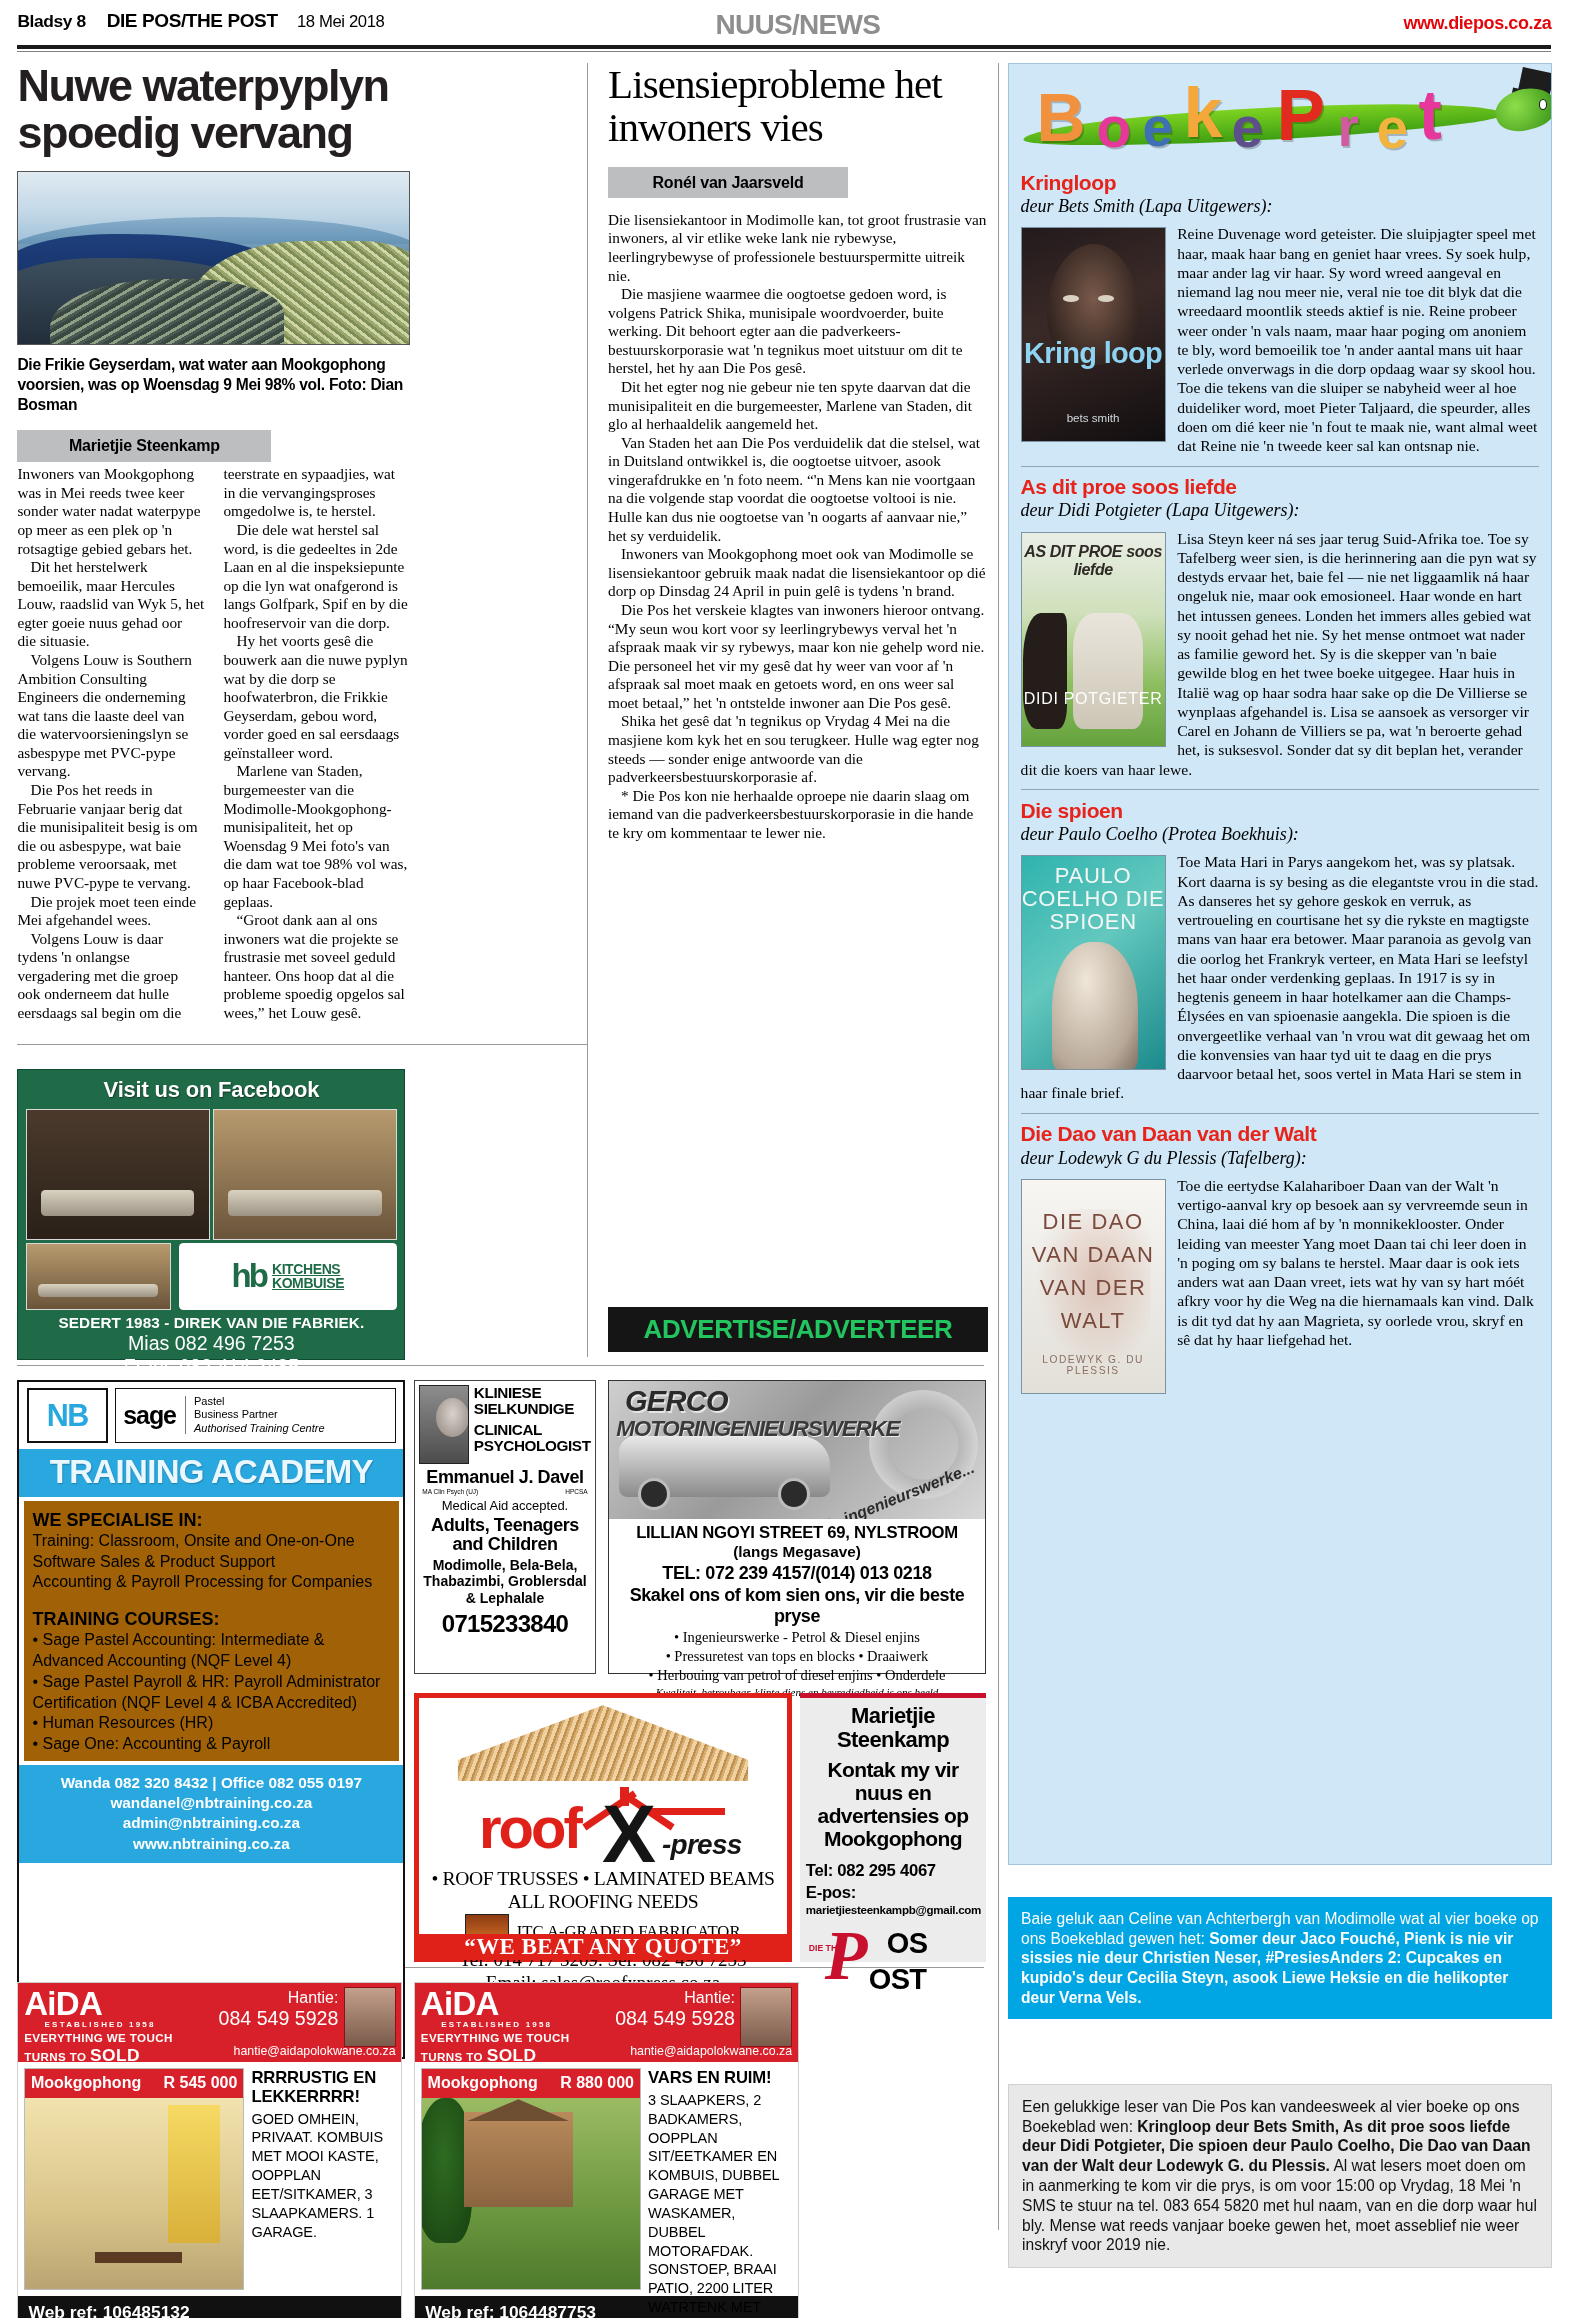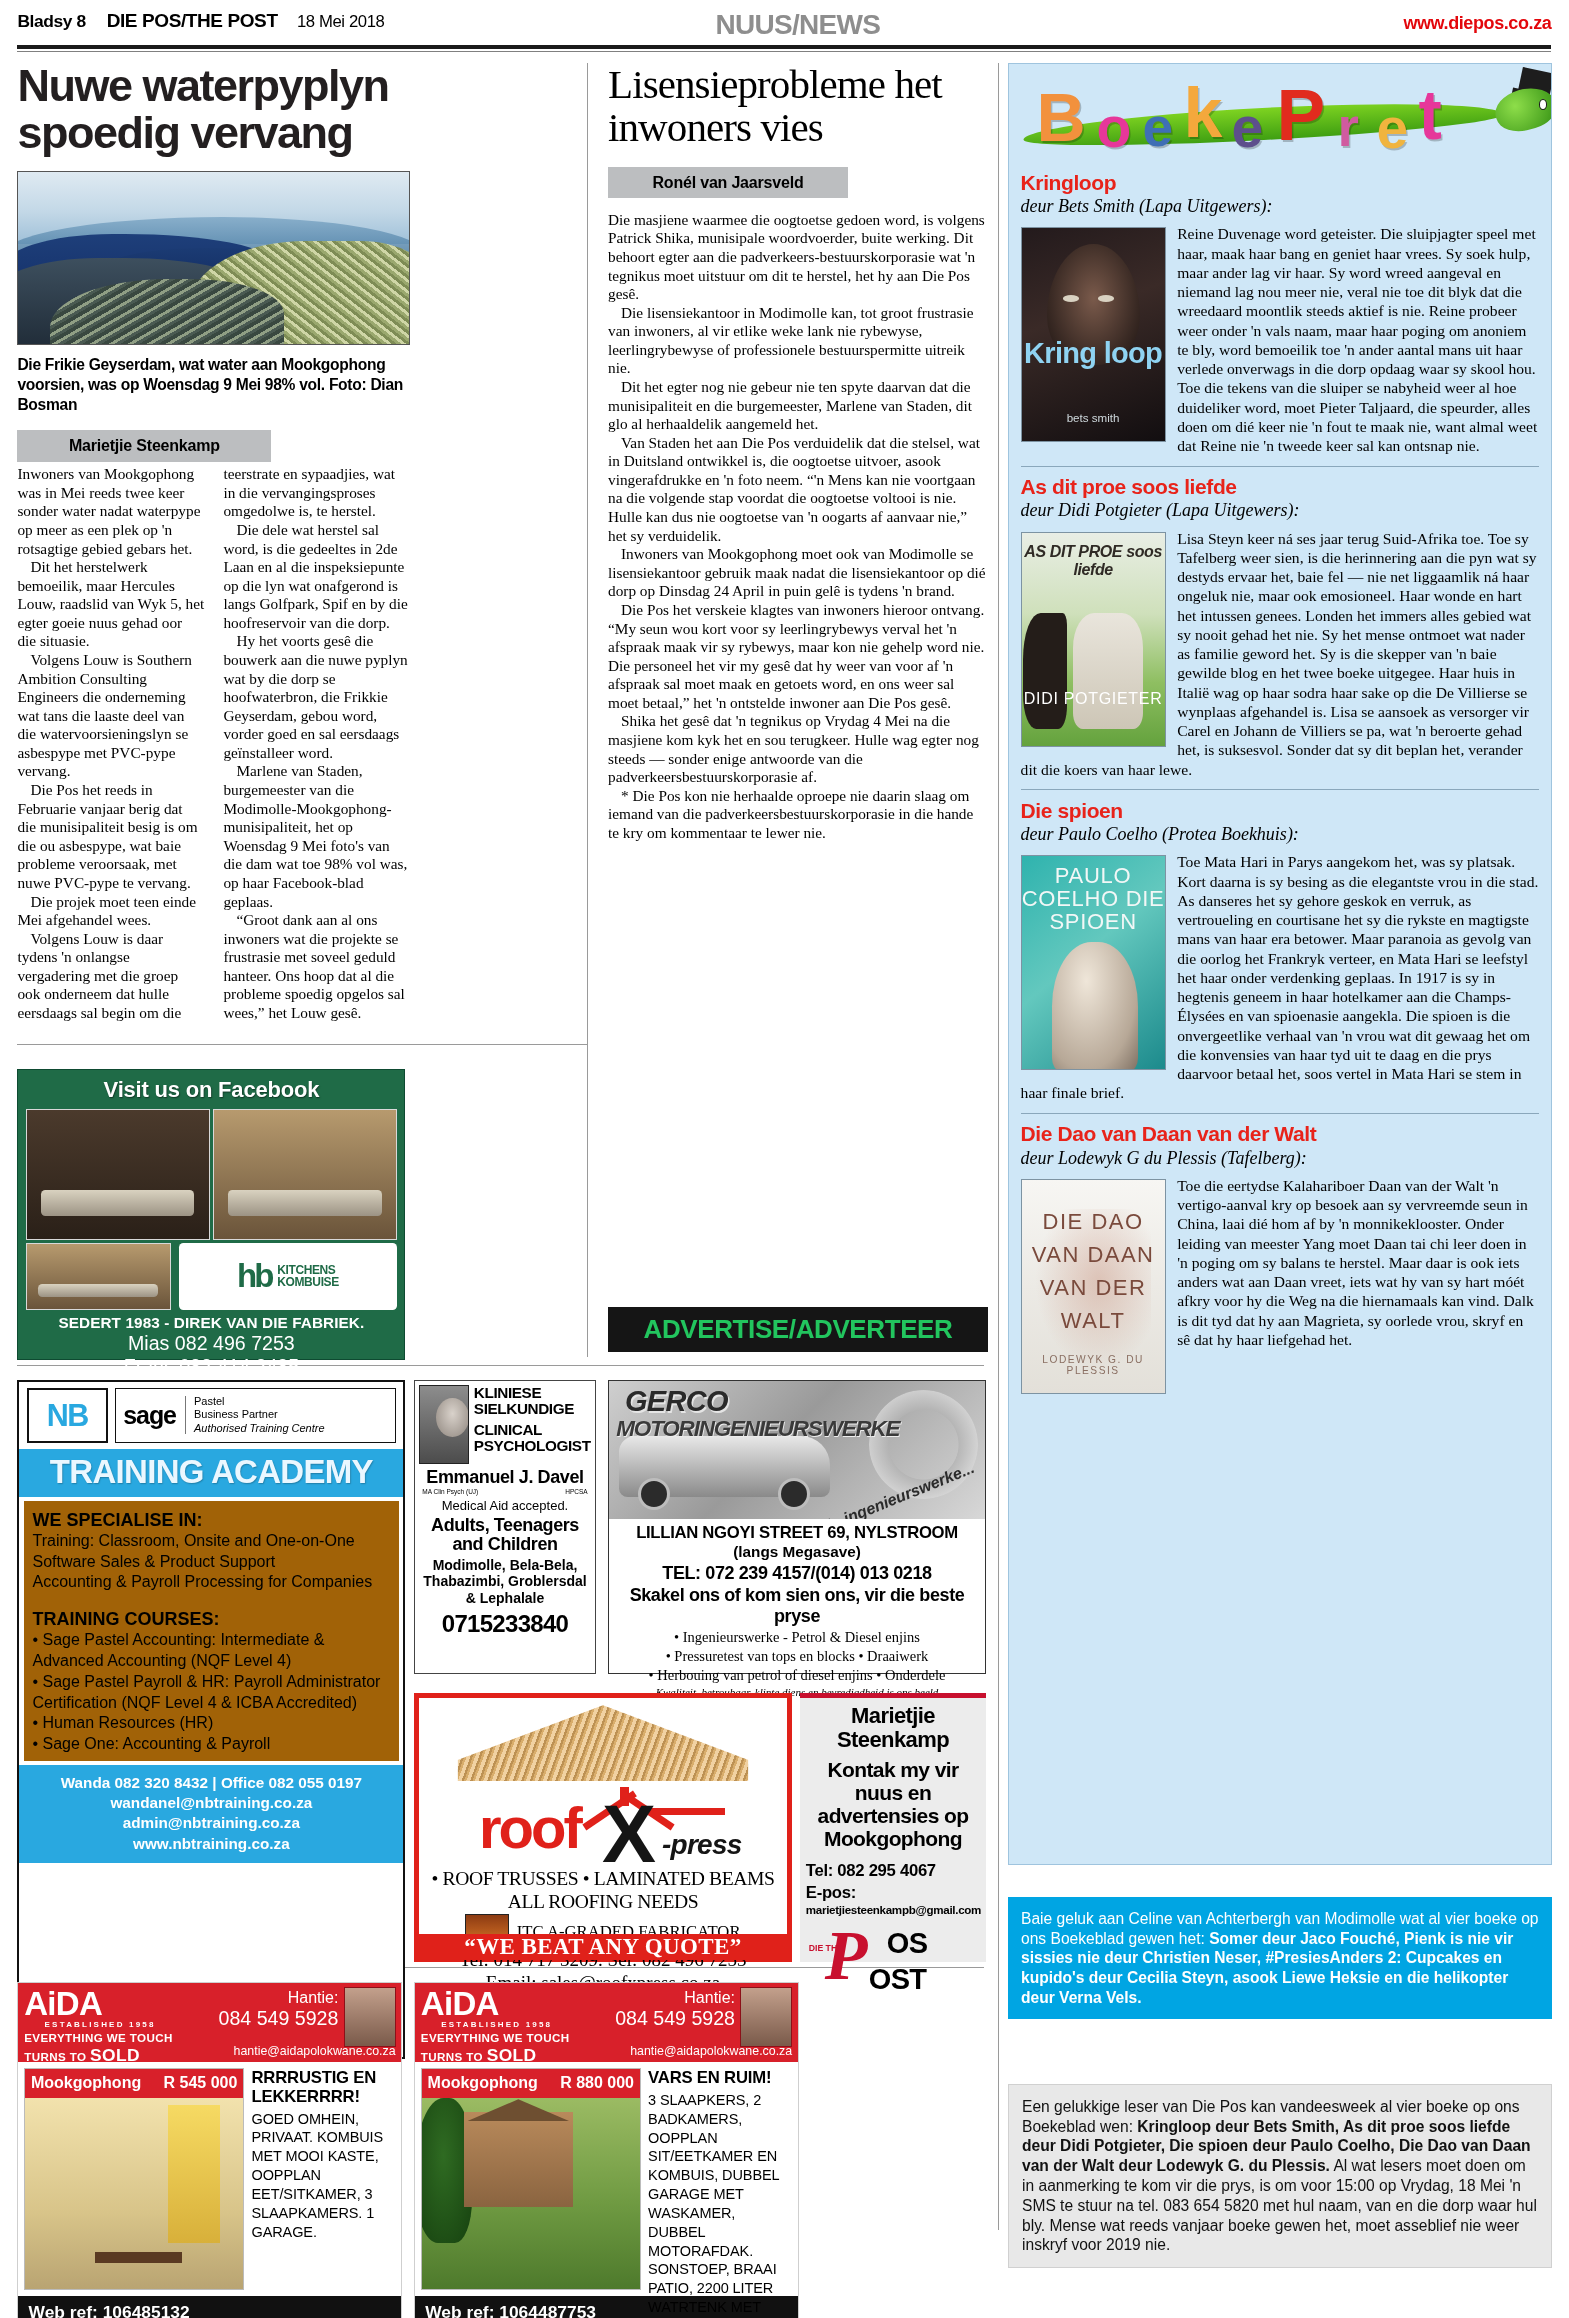--- a/index.html
+++ b/index.html
@@ -142,22 +142,22 @@
           position:relative; overflow:hidden; }
   .kimg.k2 { background:linear-gradient(#b79a6e,#6a543a); }
   .kimg .counter { position:absolute; left:8%; bottom:18%; width:84%; height:20%;
                    background:linear-gradient(#d9d2c0,#9c9384); border-radius:4.4px; }
   .ad-hb .row2 { margin-top:2.9px; height:67px; display:flex; gap:8px; align-items:stretch; }
   .ad-hb .row2 .kimg { flex:0 0 145px; }
   .hb-logo { flex:1; background:#fff; border-radius:4.4px; display:flex; align-items:center;
              justify-content:center; gap:5.8px; }
   .hb-mark { font-family:"Liberation Sans", sans-serif; font-weight:bold; font-size:33px; color:#1f6b47;
              letter-spacing:-2.9px; }
-  .hb-words { font-family:"Liberation Sans", sans-serif; font-weight:bold; font-size:12px;
-              color:#1f6b47; line-height:1.0; letter-spacing:-0.4px; }
+  .hb-words { font-family:"Liberation Sans", sans-serif; font-weight:bold; font-size:14px;
+              color:#1f6b47; line-height:1.0; letter-spacing:-0.4px;text-decoration:underline; }
   .ad-hb .since { margin-top:4.4px; text-align:center; color:#fff; font-family:"Liberation Sans", sans-serif;
                   font-weight:bold; font-size:15.3px; letter-spacing:0.1px; }
   .ad-hb .phone { text-align:center; color:#fff; font-family:"Liberation Sans", sans-serif;
                   font-size:19.6px; line-height:1.15; }
 
   
   .ad-nb { left:17.4px; top:1380px; width:388px; height:679px; background:#ffffff; border:2.2px solid #111; }
   .nb-top { display:flex; align-items:center; gap:7.3px; padding:5.8px 7.3px; }
   .nb-logo { width:81px; height:55px; border:2.2px solid #111; display:flex; align-items:center;
              justify-content:center; font-family:"Liberation Sans", sans-serif; font-weight:bold;
@@ -373,22 +373,22 @@
     <p>“Groot dank aan al ons inwoners wat die projekte se frustrasie met soveel geduld hanteer. Ons hoop dat al die probleme spoedig opgelos sal wees,” het Louw gesê.</p>
   </div>
 </div>
 
 <div class="a2">
   <h1>Lisensieprobleme het inwoners vies</h1>
   <div class="byline-bar">
     <span>Ronél  van Jaarsveld</span>
   </div>
   <div class="a2-body">
+    <p>Die lisensiekantoor in Modimolle kan, tot groot frustrasie van inwoners, al vir etlike weke lank nie rybewyse, leerlingrybewyse of professionele bestuurspermitte uitreik nie.</p>
     <p>Die masjiene waarmee die oogtoetse gedoen word, is volgens Patrick Shika, munisipale woordvoerder, buite werking. Dit behoort egter aan die padverkeers-bestuurskorporasie wat 'n tegnikus moet uitstuur om dit te herstel, het hy aan Die Pos gesê.</p>
-    <p>Die lisensiekantoor in Modimolle kan, tot groot frustrasie van inwoners, al vir etlike weke lank nie rybewyse, leerlingrybewyse of professionele bestuurspermitte uitreik nie.</p>
     <p>Dit het egter nog nie gebeur nie ten spyte daarvan dat die munisipaliteit en die burgemeester, Marlene van Staden, dit glo al herhaaldelik aangemeld het.</p>
     <p>Van Staden het aan Die Pos verduidelik dat die stelsel, wat in Duitsland ontwikkel is, die oogtoetse uitvoer, asook vingerafdrukke en 'n foto neem. “'n Mens kan nie voortgaan na die volgende stap voordat die oogtoetse voltooi is nie. Hulle kan dus nie oogtoetse van 'n oogarts af aanvaar nie,” het sy verduidelik.</p>
     <p>Inwoners van Mookgophong moet ook van Modimolle se lisensiekantoor gebruik maak nadat die lisensiekantoor op dié dorp op Dinsdag 24 April in puin gelê is tydens 'n brand.</p>
     <p>Die Pos het verskeie klagtes van inwoners hieroor ontvang. “My seun wou kort voor sy leerlingrybewys verval het 'n afspraak maak vir sy rybewys, maar kon nie gehelp word nie. Die personeel het vir my gesê dat hy weer van voor af 'n afspraak sal moet maak en getoets word, en ons weer sal moet betaal,” het 'n ontstelde inwoner aan Die Pos gesê.</p>
     <p>Shika het gesê dat 'n tegnikus op Vrydag 4 Mei na die masjiene kom kyk het en sou terugkeer. Hulle wag egter nog steeds — sonder enige antwoorde van die padverkeersbestuurskorporasie af.</p>
     <p>* Die Pos kon nie herhaalde oproepe nie daarin slaag om iemand van die padverkeersbestuurskorporasie in die hande te kry om kommentaar te lewer nie.</p>
   </div>
 </div>
 
 <div class="advertise-band">

